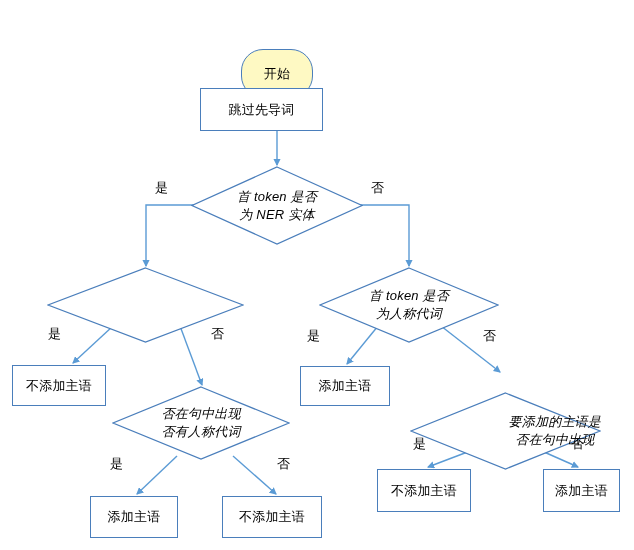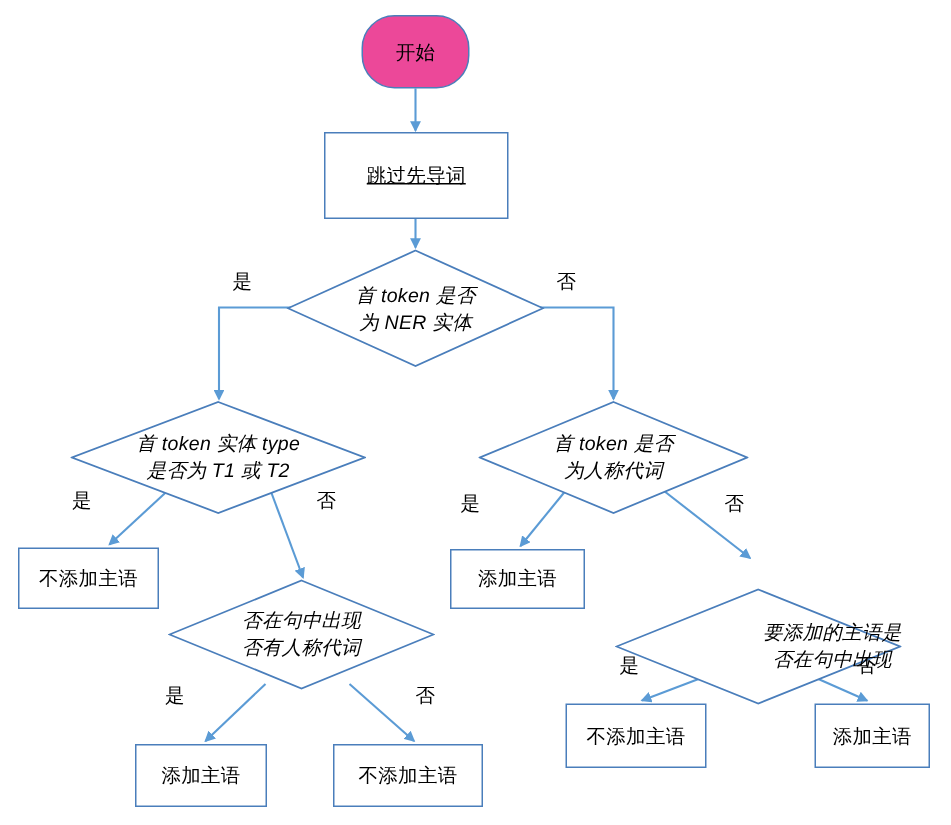--- a/index.html
+++ b/index.html
@@ -37,22 +37,23 @@
     letter-spacing: 0.2px;
     white-space: pre-line;
     z-index: 3;
   }
   .node.box {
     border: 1px solid #4a7ebb;
     background: #ffffff;
   }
   .node.terminator {
     border: 1px solid #4a7ebb;
-    background: #ec4899;
+    background: #fef9c3;
     border-radius: 22px;
+    margin-top: 39px;
   }
   .node.diamond {
     background: transparent;
     border: none;
   }
   .diamond-shape {
     position: absolute;
     left: 0;
     top: 0;
     width: 100%;
@@ -109,38 +110,36 @@
       <path d="M 478 448 L 428 467"></path>
 
       <path d="M 535 448 L 578 467"></path>
     </g>
   </svg>
 
   <div class="node terminator" style="left:241px; top:10px; width:72px; height:49px;">
     <span>开始</span>
   </div>
 
-  <div class="node box" style="left:216px; top:88px; width:123px; height:58px;text-decoration:underline;">
+  <div class="node box" style="left:200px; top:88px; width:123px; height:43px;">
     <span>跳过先导词</span>
   </div>
 
   <div class="node diamond" style="left:191px; top:166px; width:172px; height:79px;">
     <svg class="diamond-shape" viewBox="0 0 172 79" preserveAspectRatio="none">
       <polygon points="86,1 171,39.5 86,78 1,39.5" fill="#ffffff" stroke="#4a7ebb" stroke-width="1.2"></polygon>
     </svg>
     <span class="dlabel">首 token 是否
 为 NER 实体</span>
   </div>
 
   <div class="node diamond" style="left:47px; top:267px; width:197px; height:76px;">
     <svg class="diamond-shape" viewBox="0 0 197 76" preserveAspectRatio="none">
       <polygon points="98.5,1 196,38 98.5,75 1,38" fill="#ffffff" stroke="#4a7ebb" stroke-width="1.2"></polygon>
     </svg>
-    <span class="dlabel">首 token 实体 type
-是否为 T1 或 T2</span>
   </div>
 
   <div class="node diamond" style="left:319px; top:267px; width:180px; height:76px;">
     <svg class="diamond-shape" viewBox="0 0 180 76" preserveAspectRatio="none">
       <polygon points="90,1 179,38 90,75 1,38" fill="#ffffff" stroke="#4a7ebb" stroke-width="1.2"></polygon>
     </svg>
     <span class="dlabel">首 token 是否
 为人称代词</span>
   </div>
 

